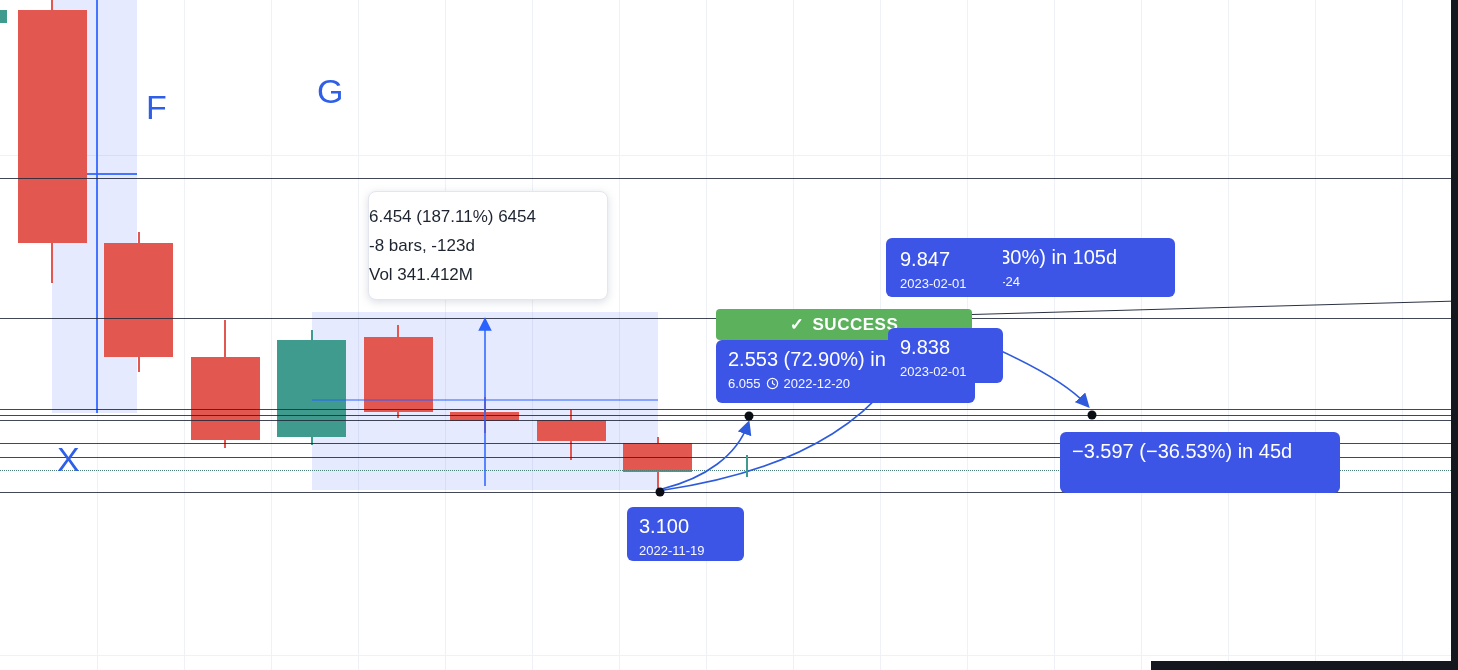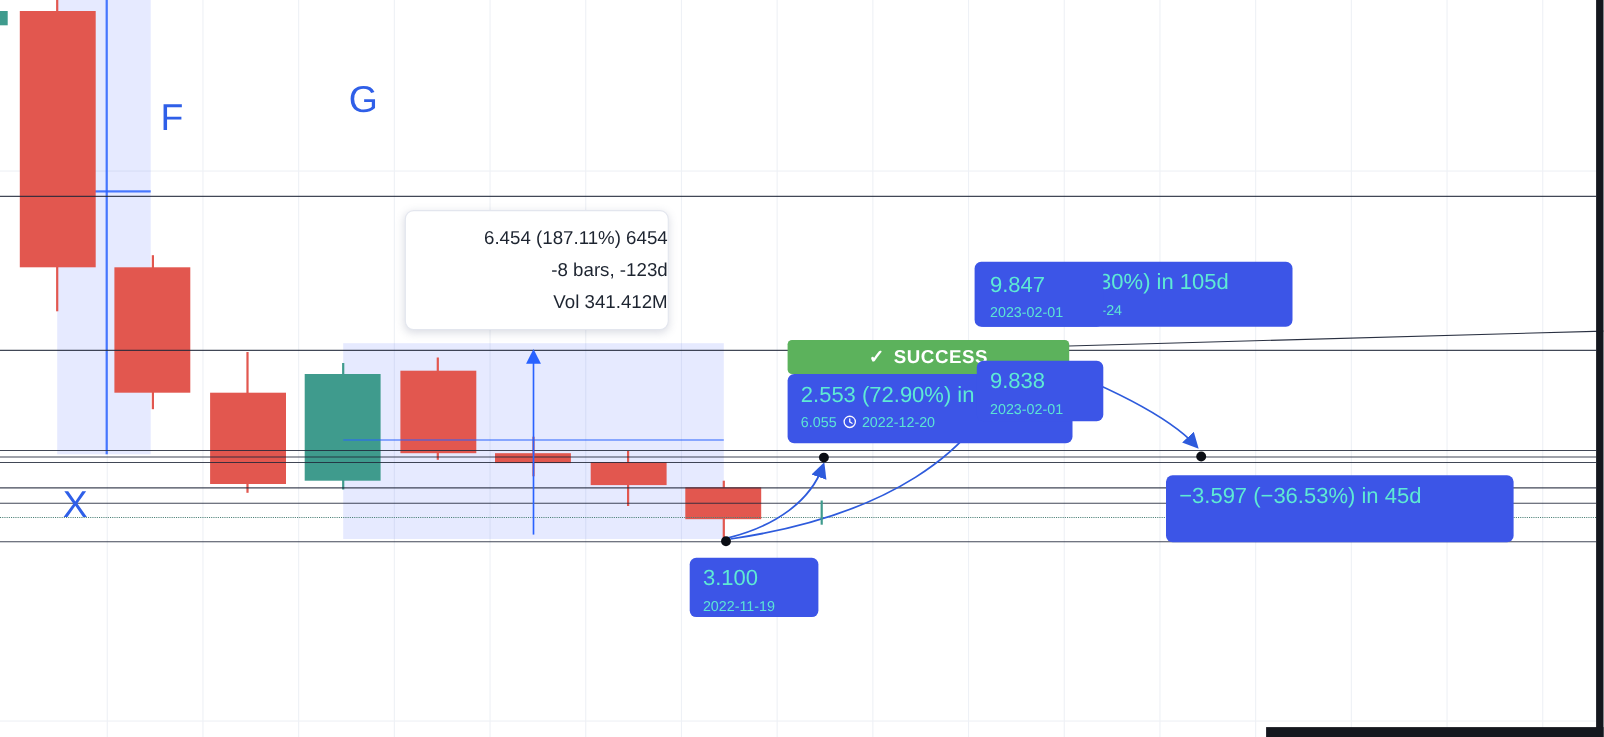--- a/index.html
+++ b/index.html
@@ -24,25 +24,25 @@
   
   .price-line{position:absolute;left:0;width:1451px;height:0;border-top:1px solid rgba(32,39,56,0.85);z-index:3;}
   .price-line.dotted{border-top:1px dotted #4c8077;}
 
   
   #overlay{position:absolute;left:0;top:0;z-index:4;pointer-events:none;}
 
   
   .measure-tip{position:absolute;left:368px;top:191px;width:238px;z-index:5;background:#fff;
     border:1px solid #e3e6ee;border-radius:8px;box-shadow:0 2px 8px rgba(90,100,130,0.22);
-    padding:10px 0;text-align:right;color:#1d2430;}
+    padding:10px 0;text-align:left;color:#1d2430;}
   .measure-tip div{font-size:17px;line-height:29px;white-space:nowrap;}
 
   
-  .lbl{position:absolute;background:#3c55e7;color:#5eead4;border-radius:6px;padding:7px 12px 6px;
+  .lbl{position:absolute;background:#3c55e7;color:#ffffff;border-radius:6px;padding:7px 12px 6px;
        box-sizing:border-box;overflow:hidden;}
   .lbl .l1{font-size:20px;line-height:25px;white-space:nowrap;}
   .lbl .l2{font-size:13px;line-height:17px;margin-top:3px;white-space:nowrap;display:flex;
            align-items:center;gap:5px;opacity:.96;}
   .clock{display:inline-flex;width:13px;height:13px;}
 
   
   .badge{position:absolute;left:716px;top:309px;width:256px;height:31px;background:#5cb25c;
     border-radius:4px;display:flex;align-items:center;justify-content:center;gap:8px;color:#fff;
     font-weight:bold;font-size:17px;letter-spacing:.5px;z-index:6;}
@@ -196,21 +196,21 @@
     </div>
   </div>
 
   <div class="lbl" style="left:888px;top:328px;width:115px;height:55px;z-index:7;">
     <div class="l1">9.838</div>
     <div class="l2">
         <span>2023-02-01</span>
       </div>
   </div>
 
-  <div class="lbl" style="left:1060px;top:432px;width:316px;height:61px;z-index:6;">
+  <div class="lbl" style="left:1060px;top:432px;width:280px;height:61px;z-index:6;">
     <div class="l1">−3.597 (−36.53%) in 45d</div>
   </div>
 
   <div class="lbl" style="left:627px;top:507px;width:117px;height:54px;z-index:6;">
     <div class="l1">3.100</div>
     <div class="l2">
         <span>2022-11-19</span>
       </div>
 
   </div>

